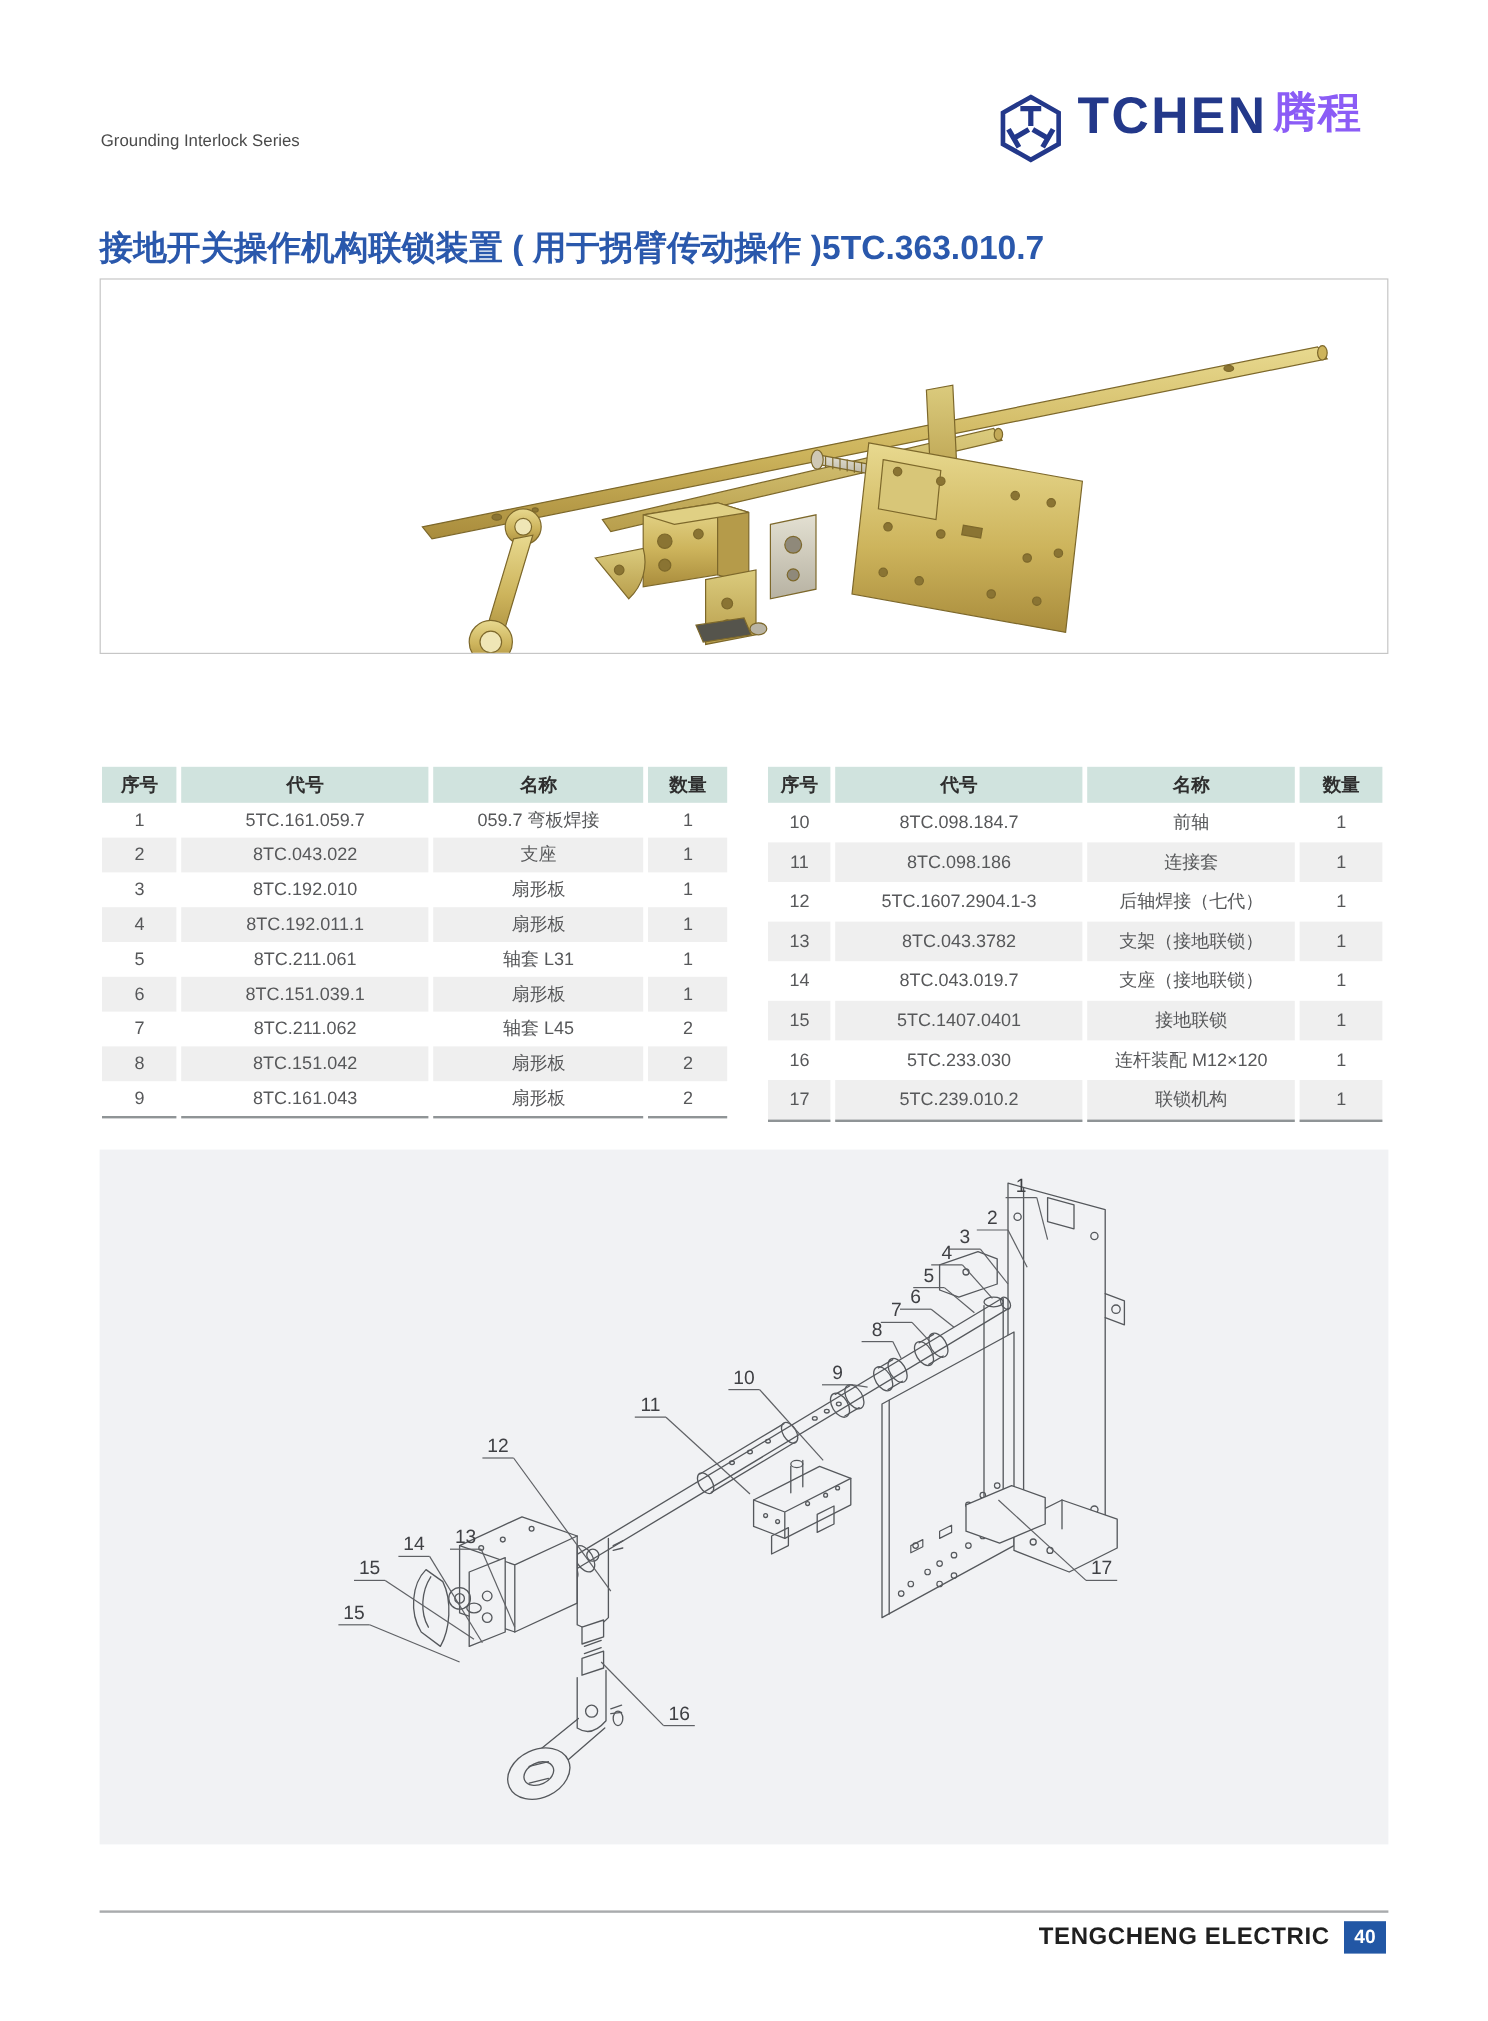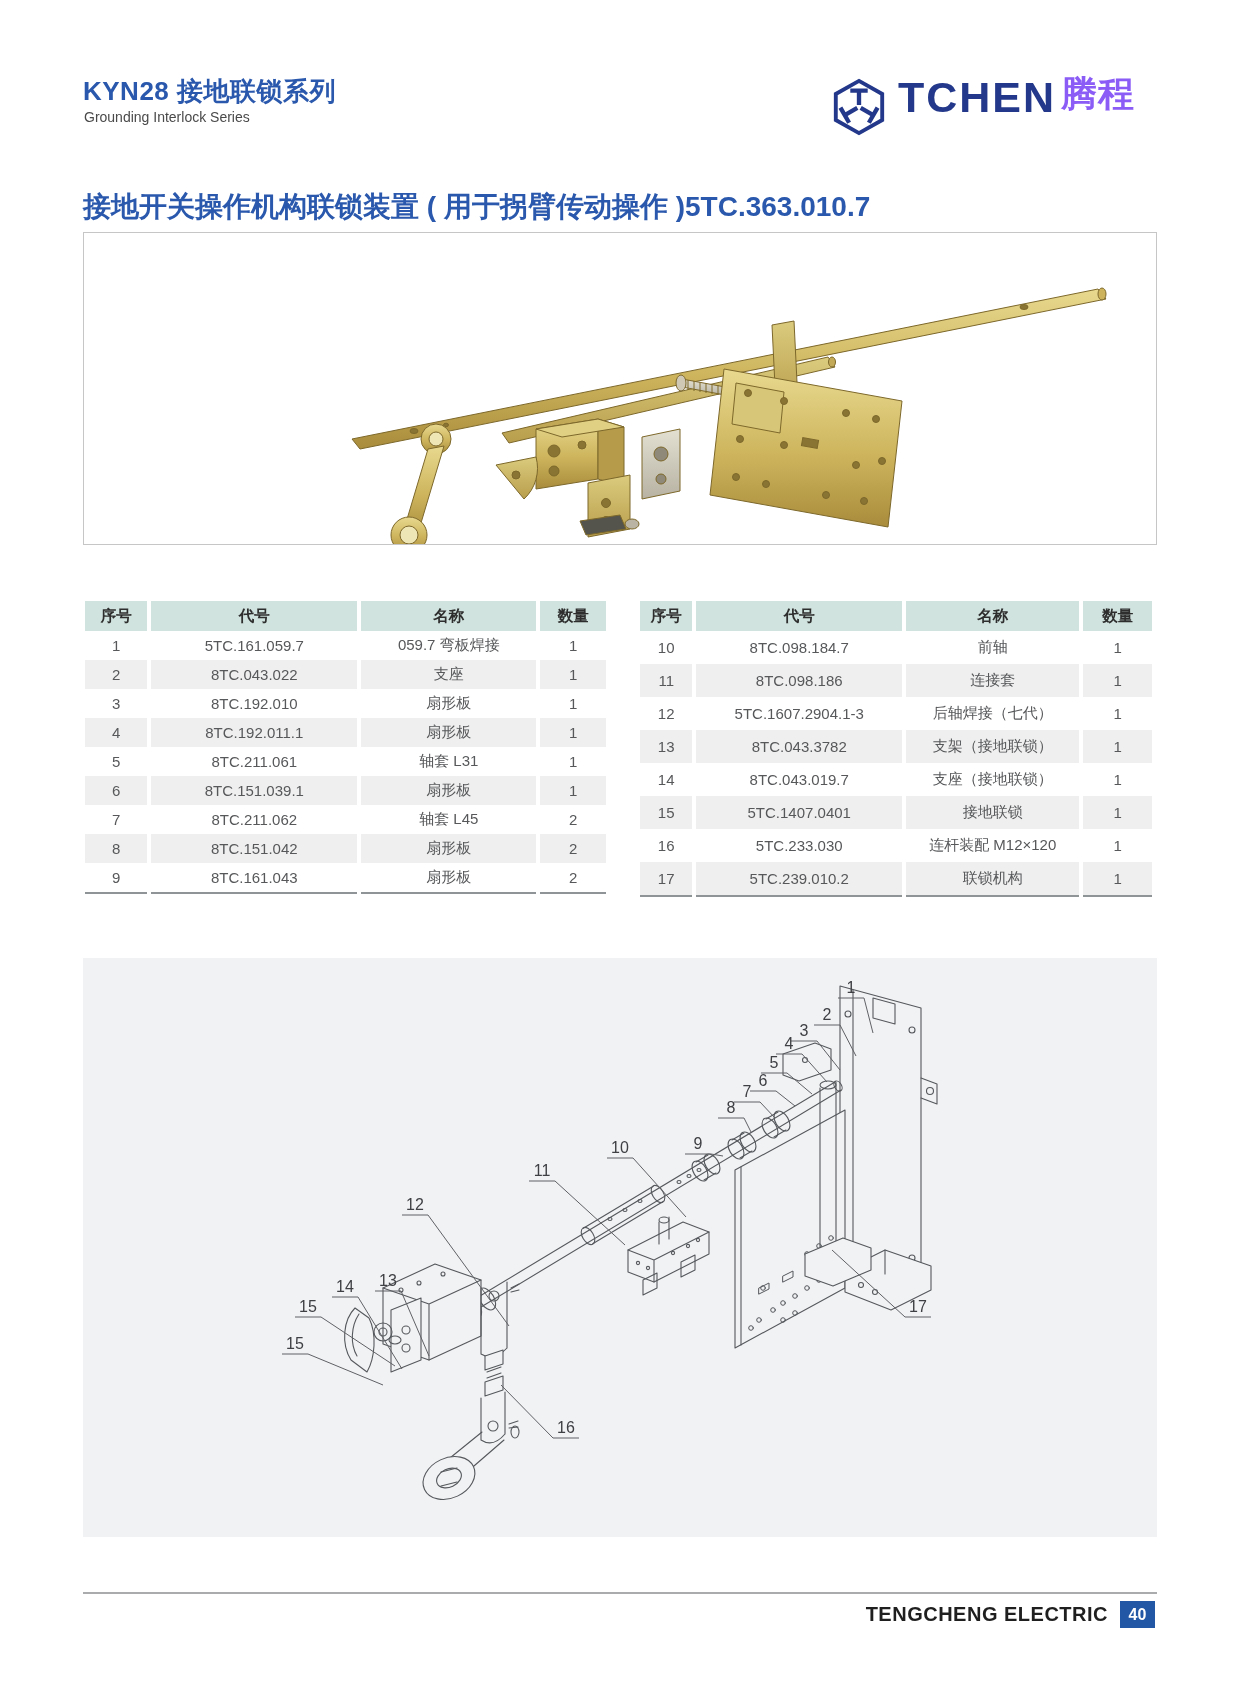--- a/index.html
+++ b/index.html
@@ -9,21 +9,21 @@
   .series-title{position:absolute;left:83px;top:74px;font-size:26px;font-weight:bold;color:#2a58ac;letter-spacing:0.5px;}
   .series-sub{position:absolute;left:84px;top:109px;font-size:14px;color:#4a4a4a;}
   .brand-logo{position:absolute;left:830px;top:76px;height:64px;display:flex;align-items:flex-start;}
   .logo-en{font-size:43px;font-weight:bold;color:#23388a;letter-spacing:2px;margin-left:10px;line-height:1;}
   .logo-cn{font-size:36px;font-weight:bold;color:#8b5cf6;margin-left:5px;line-height:1;letter-spacing:1px;}
   
   .section-title{position:absolute;left:83px;top:188px;font-size:28px;font-weight:bold;color:#2a58ac;}
   
   .photo-box{position:absolute;left:83px;top:232px;width:1072px;height:311px;background:#fff;border:1px solid #c6c6c6;}
   
-  .parts-table{position:absolute;border-collapse:separate;border-spacing:4px 0;table-layout:fixed;}
+  .parts-table{position:absolute;border-collapse:separate;border-spacing:4px 0;table-layout:fixed;margin-top:38px;}
   .parts-table th{background:#d0e3de;font-size:15.5px;font-weight:bold;color:#2e2e2e;height:30px;padding:0;}
   .parts-table td{font-size:15px;color:#57585a;text-align:center;padding:0;overflow:hidden;white-space:nowrap;}
   .tbl-left{left:81px;top:601px;width:529px;}
   .tbl-right{left:636px;top:601px;width:520px;}
   .tbl-left td{height:29px;}
   .tbl-right td{height:33px;}
   .parts-table tbody tr:nth-child(even) td{background:#efefef;}
   .parts-table tbody tr:last-child td{border-bottom:2px solid #8f9496;}
   
   .note{position:absolute;left:84px;top:901px;font-size:15.5px;color:#3b3b3b;}
@@ -33,21 +33,20 @@
   .footer-line{position:absolute;left:83px;top:1592px;width:1074px;height:2px;background:#a9abad;}
   .footer-company{position:absolute;right:132px;top:1603px;font-size:20px;font-weight:bold;color:#1f1f1f;letter-spacing:0.5px;}
   .footer-badge{position:absolute;left:1120px;top:1601px;width:35px;height:27px;background:#2257a5;color:#fff;
                 font-size:16px;font-weight:bold;display:flex;align-items:center;justify-content:center;}
 </style>
 </head>
 <body>
 
 <div class="page">
 
-  <div class="series-title">KYN28 接地联锁系列</div>
   <div class="series-sub">Grounding Interlock Series</div>
 
   <div class="brand-logo">
     <svg width="58" height="62" viewBox="0 0 60 62">
       <g stroke="#23388a" stroke-width="4" fill="none">
         <path d="M30,4 L54,17.5 L54,44.5 L30,58 L6,44.5 L6,17.5 Z"></path>
         <g stroke-width="4.5">
           <path d="M21,14 L39,14 M30,14 L30,29"></path>
           <path d="M21,14 L39,14 M30,14 L30,29" transform="rotate(120 30 31)"></path>
           <path d="M21,14 L39,14 M30,14 L30,29" transform="rotate(240 30 31)"></path>

